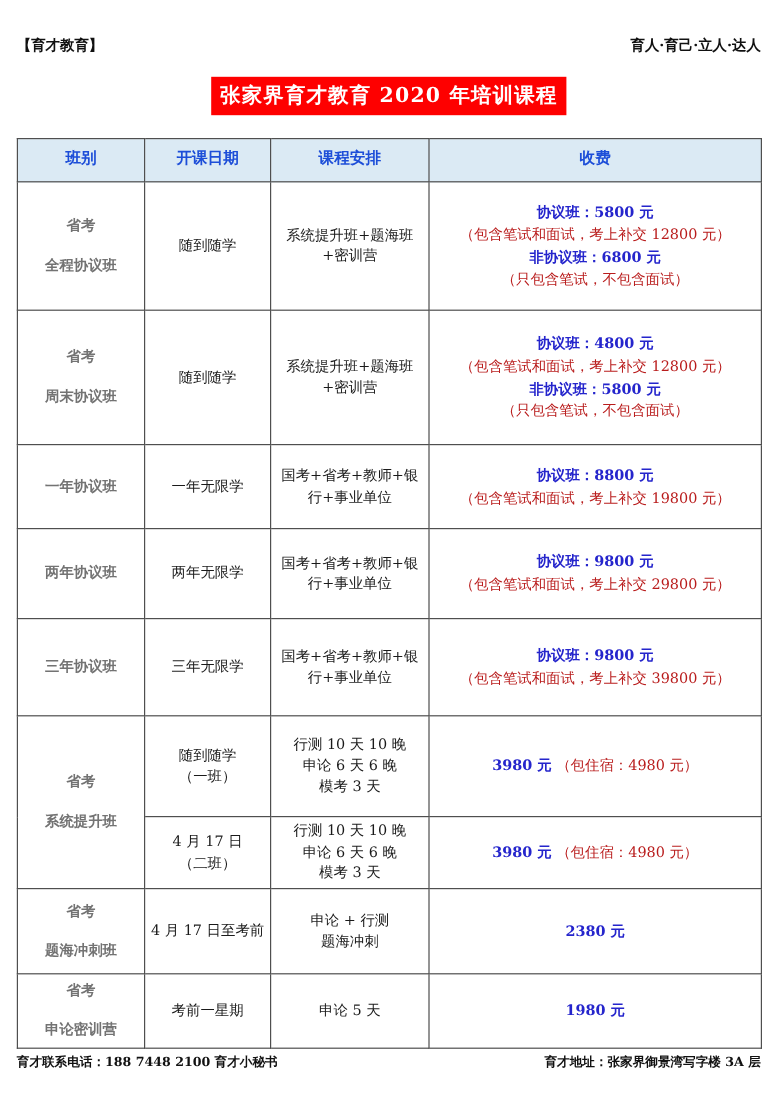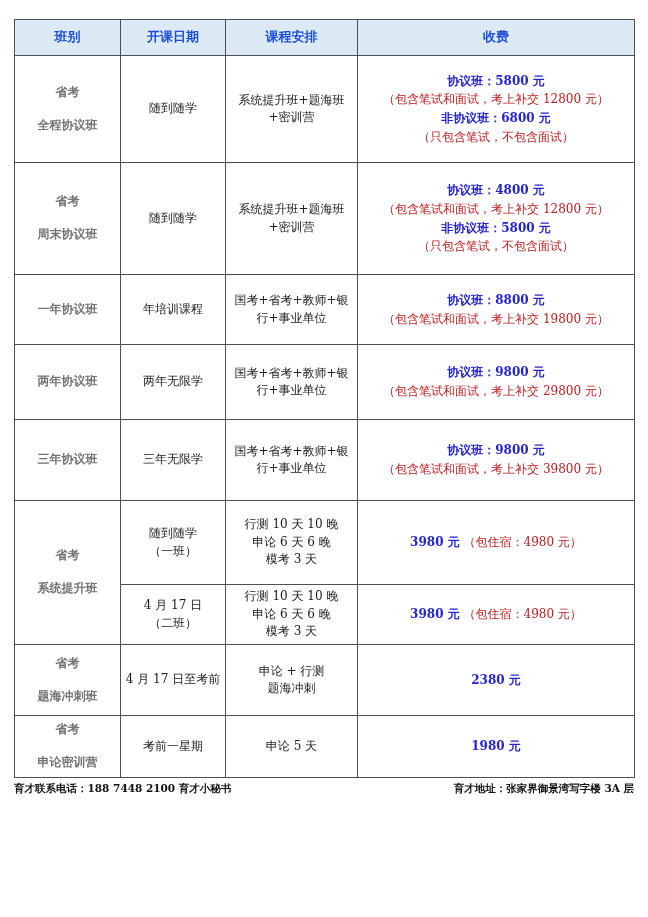--- a/index.html
+++ b/index.html
@@ -63,21 +63,28 @@
     display:flex; justify-content:space-between;
     margin:4px 14px 0 14px;
     font-size:10.5px; font-weight:bold; color:#111;
   }
 </style>
 </head>
 <body>
 
 <div class="page">
 
-
+  <div class="top-bar">
+    <span>【育才教育】</span>
+    <span>育人·育己·立人·达人</span>
+  </div>
+
+  <div class="title-row">
+    <span class="title">张家界育才教育 2020 年培训课程</span>
+  </div>
 
   <table class="course">
     <colgroup>
       <col style="width:106px">
         <col style="width:105px">
         <col style="width:132px">
         <col style="width:277px">
     </colgroup>
 
     <tbody>
@@ -121,21 +128,21 @@
         <div class="blk">（包含笔试和面试，考上补交 12800 元）</div>
         <div class="blue">非协议班：5800 元</div>
         <div class="blk">（只包含笔试，不包含面试）</div>
       </td>
     </tr>
 
     <tr class="r3">
       <td class="cls">
         <div class="cl-line">一年协议班</div>
       </td>
-      <td>年培训课程</td>
+      <td>一年无限学</td>
       <td>
         <div>国考+省考+教师+银</div>
         <div>行+事业单位</div>
       </td>
       <td class="fee">
         <div class="blue">协议班：8800 元</div>
         <div class="blk">（包含笔试和面试，考上补交 19800 元）</div>
       </td>
     </tr>
 

